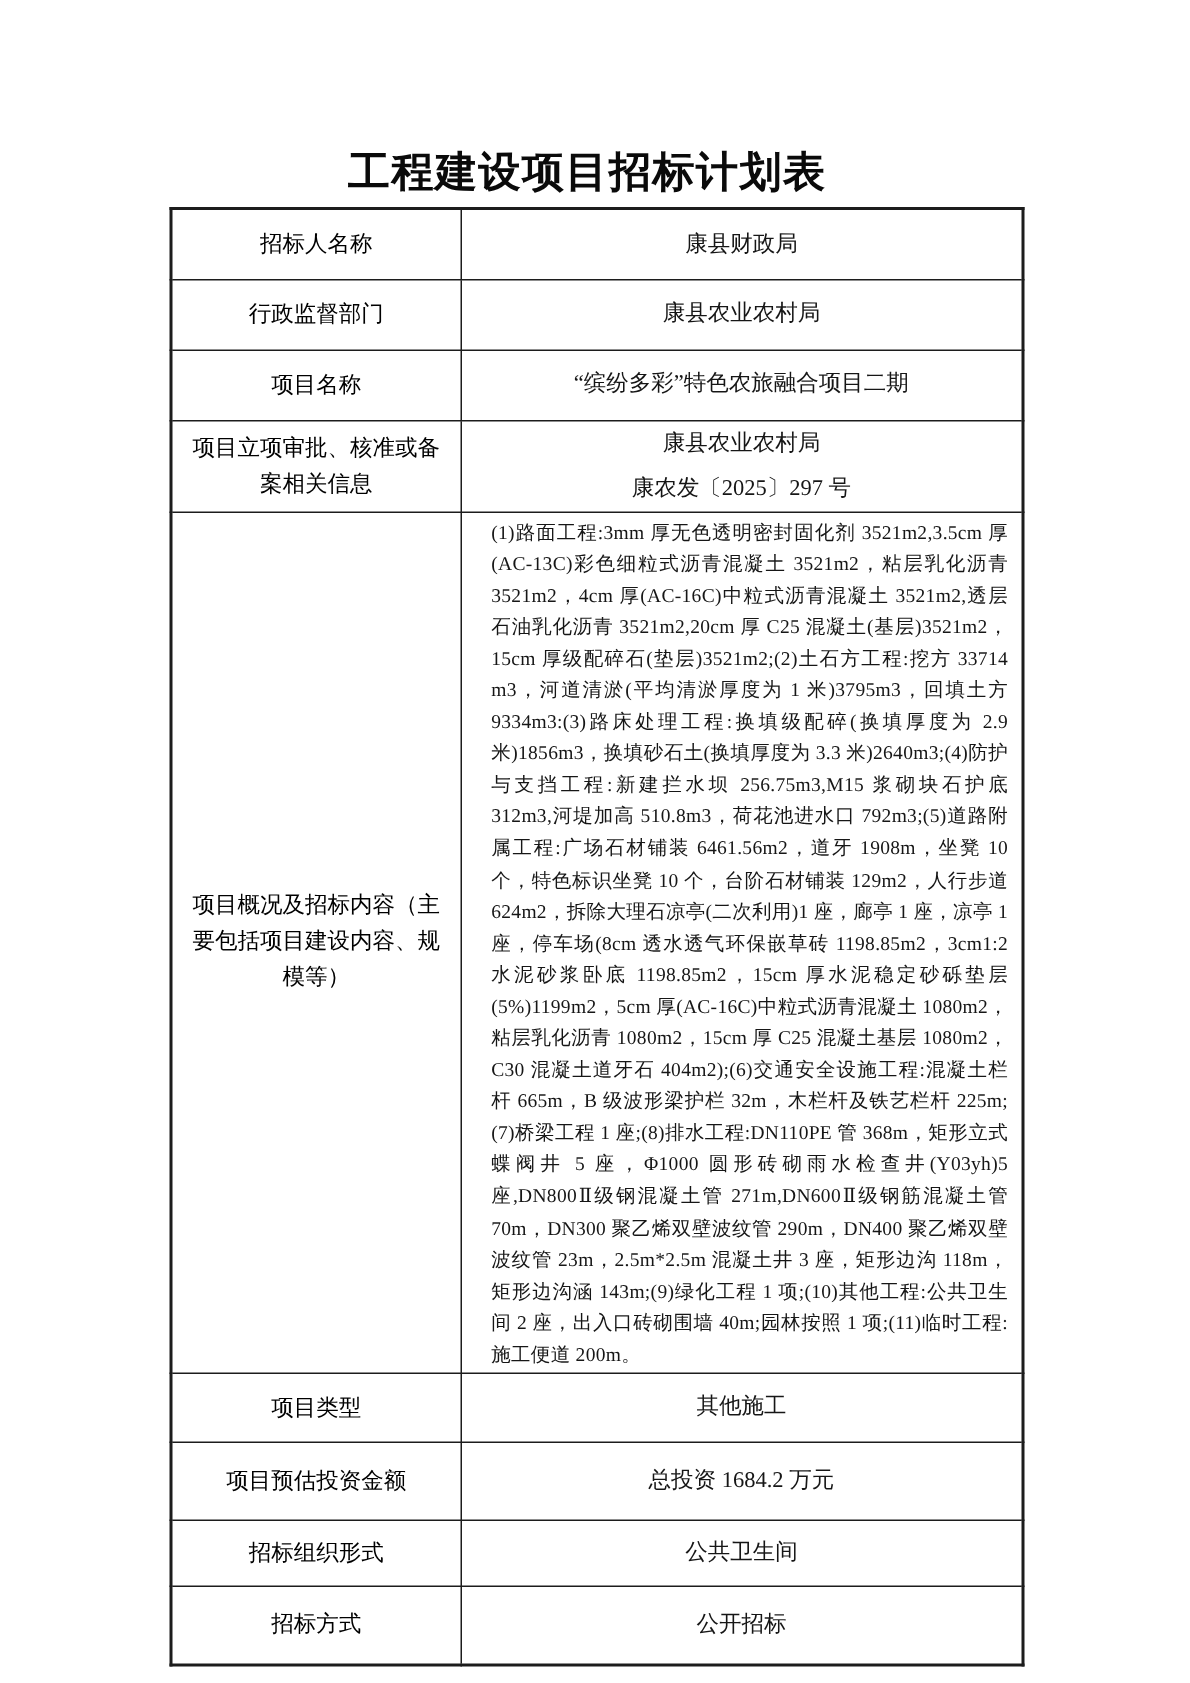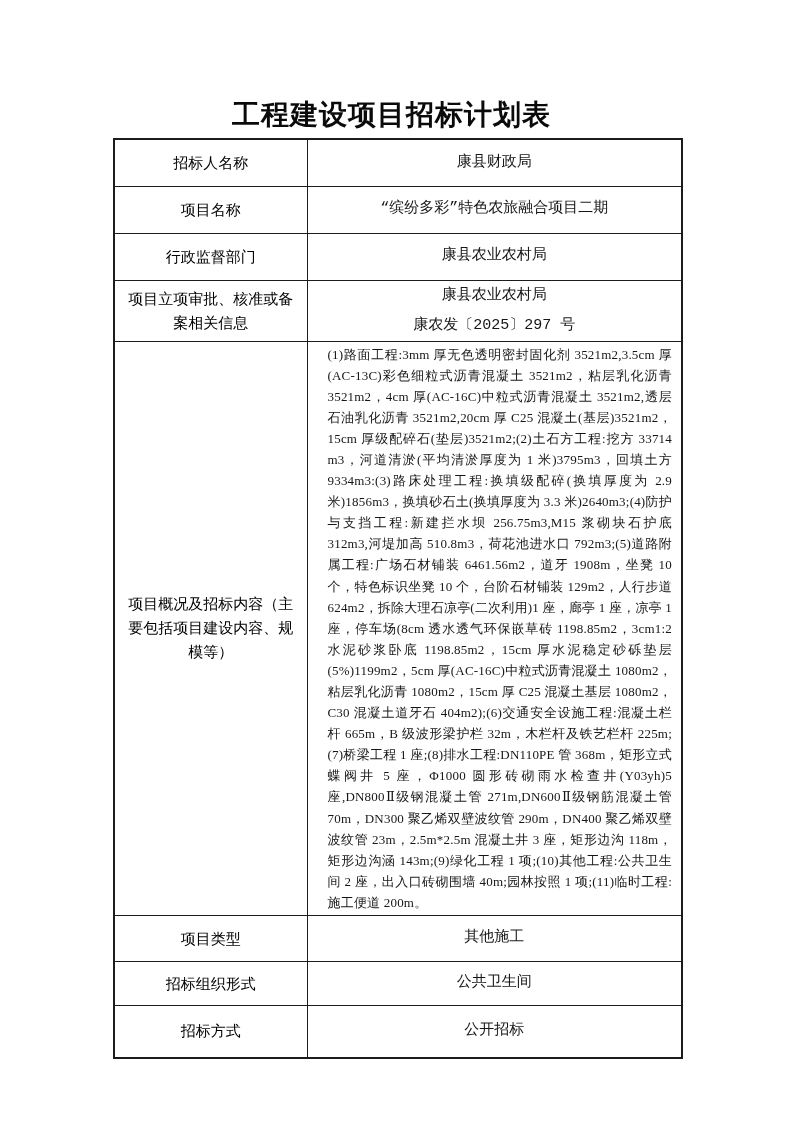--- a/index.html
+++ b/index.html
@@ -54,21 +54,20 @@
     padding: 0 12px;
     color: #000000;
   }
   .value-cell {
     text-align: center;
     vertical-align: middle;
     font-size: 15px;
     line-height: 1.5;
     padding: 0 8px;
     color: #161616;
-    font-family: Liberation Mono, monospace;
   }
   .value-line { line-height: 30px; }
   .content-cell {
     text-align: left;
     vertical-align: middle;
     font-size: 13px;
     line-height: 21.1px;
     padding: 2px 9px 2px 20px;
     color: #161616;
     letter-spacing: 0.2px;
@@ -86,42 +85,46 @@
     <colgroup>
       <col class="c-label">
       <col class="c-value">
     </colgroup>
     <tbody>
       <tr style="height:47px;">
         <td class="label-cell">招标人名称</td>
         <td class="value-cell">康县财政局</td>
       </tr>
       <tr style="height:47px;">
+        <td class="label-cell">行政监督部门</td>
+        <td class="value-cell">康县农业农村局</td>
+      </tr>
+      <tr style="height:47px;">
         <td class="label-cell">项目名称</td>
         <td class="value-cell">“缤纷多彩”特色农旅融合项目二期</td>
-      </tr>
-      <tr style="height:47px;">
-        <td class="label-cell">行政监督部门</td>
-        <td class="value-cell">康县农业农村局</td>
       </tr>
       <tr style="height:61px;">
         <td class="label-cell">项目立项审批、核准或备案相关信息</td>
         <td class="value-cell">
           <div class="value-line">康县农业农村局</div>
           <div class="value-line">康农发〔2025〕297 号</div>
         </td>
       </tr>
       <tr style="height:465px;">
         <td class="label-cell">项目概况及招标内容（主要包括项目建设内容、规模等）</td>
         <td class="content-cell">(1)路面工程:3mm 厚无色透明密封固化剂 3521m2,3.5cm 厚(AC-13C)彩色细粒式沥青混凝土 3521m2，粘层乳化沥青 3521m2，4cm 厚(AC-16C)中粒式沥青混凝土 3521m2,透层石油乳化沥青 3521m2,20cm 厚 C25 混凝土(基层)3521m2，15cm 厚级配碎石(垫层)3521m2;(2)土石方工程:挖方 33714 m3，河道清淤(平均清淤厚度为 1 米)3795m3，回填土方 9334m3:(3)路床处理工程:换填级配碎(换填厚度为 2.9 米)1856m3，换填砂石土(换填厚度为 3.3 米)2640m3;(4)防护与支挡工程:新建拦水坝 256.75m3,M15 浆砌块石护底 312m3,河堤加高 510.8m3，荷花池进水口 792m3;(5)道路附属工程:广场石材铺装 6461.56m2，道牙 1908m，坐凳 10 个，特色标识坐凳 10 个，台阶石材铺装 129m2，人行步道 624m2，拆除大理石凉亭(二次利用)1 座，廊亭 1 座，凉亭 1 座，停车场(8cm 透水透气环保嵌草砖 1198.85m2，3cm1:2 水泥砂浆卧底 1198.85m2，15cm 厚水泥稳定砂砾垫层(5%)1199m2，5cm 厚(AC-16C)中粒式沥青混凝土 1080m2，粘层乳化沥青 1080m2，15cm 厚 C25 混凝土基层 1080m2，C30 混凝土道牙石 404m2);(6)交通安全设施工程:混凝土栏杆 665m，B 级波形梁护栏 32m，木栏杆及铁艺栏杆 225m;(7)桥梁工程 1 座;(8)排水工程:DN110PE 管 368m，矩形立式蝶阀井 5 座，Φ1000 圆形砖砌雨水检查井(Y03yh)5 座,DN800Ⅱ级钢混凝土管 271m,DN600Ⅱ级钢筋混凝土管 70m，DN300 聚乙烯双壁波纹管 290m，DN400 聚乙烯双壁波纹管 23m，2.5m*2.5m 混凝土井 3 座，矩形边沟 118m，矩形边沟涵 143m;(9)绿化工程 1 项;(10)其他工程:公共卫生间 2 座，出入口砖砌围墙 40m;园林按照 1 项;(11)临时工程:施工便道 200m。</td>
       </tr>
       <tr style="height:46px;">
         <td class="label-cell">项目类型</td>
         <td class="value-cell">其他施工</td>
       </tr>
+      <tr style="height:52px;">
+        <td class="label-cell">项目预估投资金额</td>
+        <td class="value-cell">总投资 1684.2 万元</td>
+      </tr>
       <tr style="height:44px;">
         <td class="label-cell">招标组织形式</td>
         <td class="value-cell">公共卫生间</td>
       </tr>
       <tr style="height:52px;">
         <td class="label-cell">招标方式</td>
         <td class="value-cell">公开招标</td>
       </tr>
     </tbody>
   </table>

